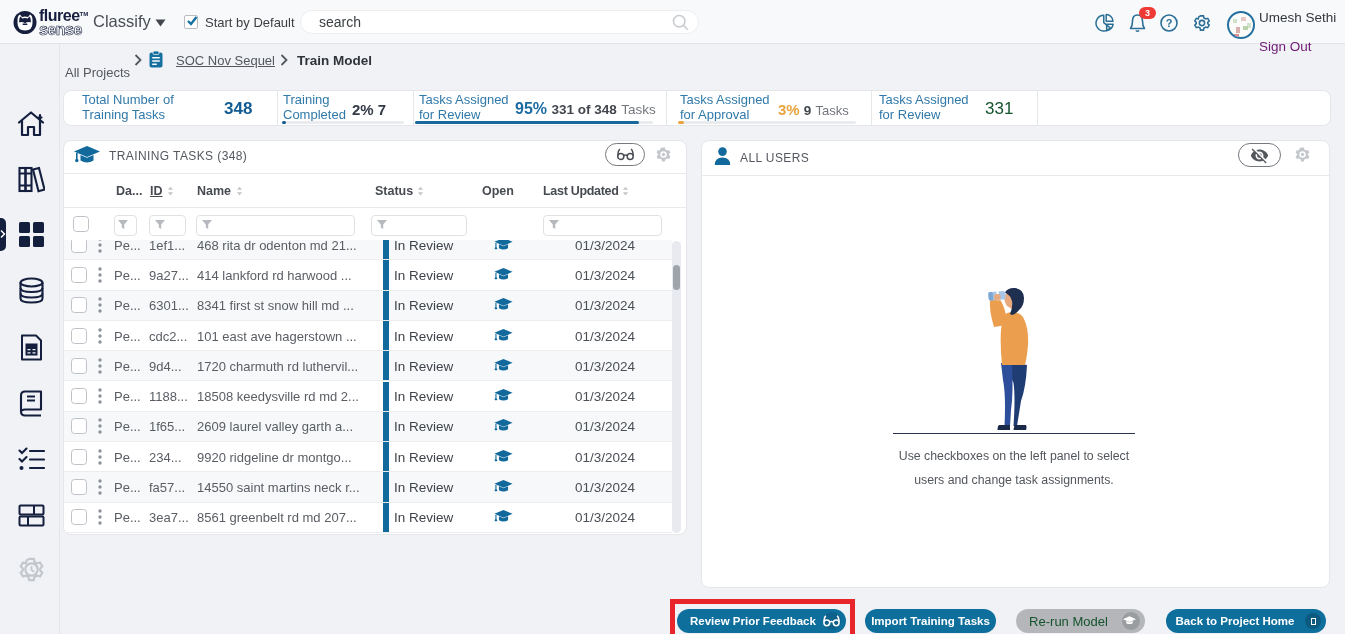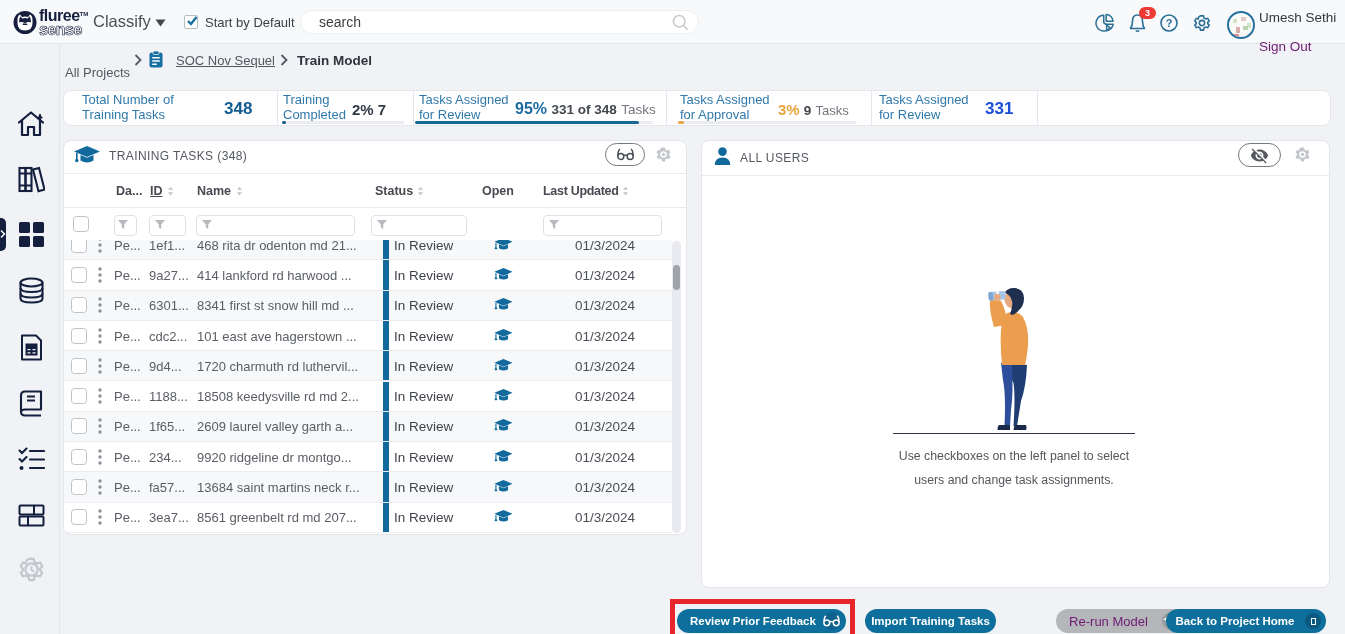--- a/index.html
+++ b/index.html
@@ -199,21 +199,21 @@
 <div class="abs" style="left:515px; top:100px; font-size:16px; font-weight:bold; color:#1b6ba2;">95% <span style="color:#42464d; font-size:13.5px;">331 of 348</span> <span style="color:#73777d; font-weight:normal; font-size:13.5px;">Tasks</span></div>
 <div class="abs pbar" style="left:415px; top:120.5px; width:238px;">
     <div class="pfill" style="width:224px; background:#17689b;"></div>
   </div>
 <div class="abs slabel" style="left:680px; top:92px;">Tasks Assigned<br>for Approval</div>
 <div class="abs" style="left:778px; top:101px; font-size:15px; font-weight:bold; color:#e9a43e;">3% <span style="color:#42464d; font-size:13.5px;">9</span> <span style="color:#73777d; font-weight:normal; font-size:13px;">Tasks</span></div>
 <div class="abs pbar" style="left:678px; top:120.5px; width:178px;">
     <div class="pfill" style="width:6px; background:#eda440;"></div>
   </div>
 <div class="abs slabel" style="left:879px; top:92px;">Tasks Assigned<br>for Review</div>
-<div class="abs" style="left:985px; top:99px; font-size:17px; font-weight:bold; color:#1d4ed8;">331</div>
+<div class="abs" style="left:985px; top:99px; font-size:17px; font-weight:normal; color:#14532d;">331</div>
 
 <div class="abs panel" style="left:63px; top:140px; width:624px; height:395px;"></div>
 
 <svg class="abs" style="left:74px; top:146px;" width="26" height="20" viewBox="0 0 26 20">
   <path d="M13 0 L26 5.5 L13 11 L0 5.5 Z" fill="#11699c"></path>
   <path d="M6.5 9 L6.5 14.5 Q13 18.5 19.5 14.5 L19.5 9 L13 11.8 Z" fill="#11699c"></path>
   <path d="M2.8 7 L2.8 13" stroke="#11699c" stroke-width="1.6"></path>
   <circle cx="2.8" cy="14.5" r="1.7" fill="#11699c"></circle>
 </svg>
 <div class="abs ptitle" style="left:109px; top:149px;">TRAINING TASKS (348)</div>
@@ -440,21 +440,21 @@
     </div>
     <div class="row" style="top:232.4px; background:#f7f8f9;">
       <div class="chk rc" style="left:7px;"></div>
       <svg class="rc" style="left:34px;" width="4" height="16" viewBox="0 0 4 16">
         <circle cx="2" cy="2" r="1.7" fill="#8d9298"></circle>
         <circle cx="2" cy="8" r="1.7" fill="#8d9298"></circle>
         <circle cx="2" cy="14" r="1.7" fill="#8d9298"></circle>
       </svg>
       <div class="cell rc" style="left:50px;">Pe...</div>
       <div class="cell rc" style="left:85px;">fa57...</div>
-      <div class="cell rc" style="left:133px;">13684 saint martins neck r...</div>
+      <div class="cell rc" style="left:133px;">14550 saint martins neck r...</div>
       <div style="position:absolute; left:319px; top:0; width:6px; height:100%; background:#11699c;"></div>
       <div class="rc" style="left:330px; font-size:13.5px; color:#3f434a;">In Review</div>
       <svg class="rc" style="left:430px;" width="19" height="14" viewBox="0 0 26 20">
         <path d="M13 0 L26 5.5 L13 11 L0 5.5 Z" fill="#11699c"></path>
         <path d="M6.5 9 L6.5 14.5 Q13 18.5 19.5 14.5 L19.5 9 L13 11.8 Z" fill="#11699c"></path>
         <path d="M2.2 7 L2.2 13" stroke="#11699c" stroke-width="1.6"></path>
         <circle cx="2.2" cy="14.5" r="1.7" fill="#11699c"></circle>
       </svg>
       <div class="rc" style="left:511px; font-size:13.5px; color:#4b4f56;">01/3/2024</div>
     </div>
@@ -533,21 +533,21 @@
   <div style="position:absolute; right:5px; top:3px; width:18px; height:18px; border-radius:50%; background:#0d618a;"></div>
   <svg width="17" height="12" viewBox="0 0 17 12" style="position:absolute; right:6px; top:6px;">
       <g stroke="#fff" stroke-width="1.5" fill="none">
         <circle cx="3.8" cy="7.8" r="2.9"></circle>
         <circle cx="13.2" cy="7.8" r="2.9"></circle>
         <path d="M6.7 7 Q8.5 5.8 10.3 7 M1 7 Q1 2 3 1 M16 7 Q16 2 14 1"></path>
       </g>
     </svg>
 </div>
 <div class="btn" style="left:865px; width:131px; font-size:11.5px;">Import Training Tasks</div>
-<div class="btn" style="left:1056px; width:129px; background:#b4b6b9; color:#701a75; font-size:13px; font-weight:normal;">
+<div class="btn" style="left:1016px; width:129px; background:#b4b6b9; color:#14532d; font-size:13px; font-weight:normal;">
     <span style="margin-left:-24px;">Re-run Model</span>
   <div style="position:absolute; right:5px; top:3px; width:18px; height:18px; border-radius:50%; background:#9a9da0;"></div>
   <svg width="13" height="10" viewBox="0 0 18 13" style="position:absolute; right:9px; top:7px;">
       <path d="M9 0 L18 4 L9 8 L0 4 Z M4.5 6.5 L4.5 9.5 Q9 12 13.5 9.5 L13.5 6.5 L9 8.5 Z" fill="#fff"></path>
     </svg>
 </div>
 <div class="btn" style="left:1166px; width:160px; font-size:11.5px;">
     <span style="margin-left:-22px;">Back to Project Home</span>
   <div style="position:absolute; right:5px; top:4px; width:16px; height:16px; border-radius:50%; background:#0c5a80;"></div>
   <div style="position:absolute; right:10px; top:9px; width:5px; height:7px; border:1.4px solid #fff;"></div>

